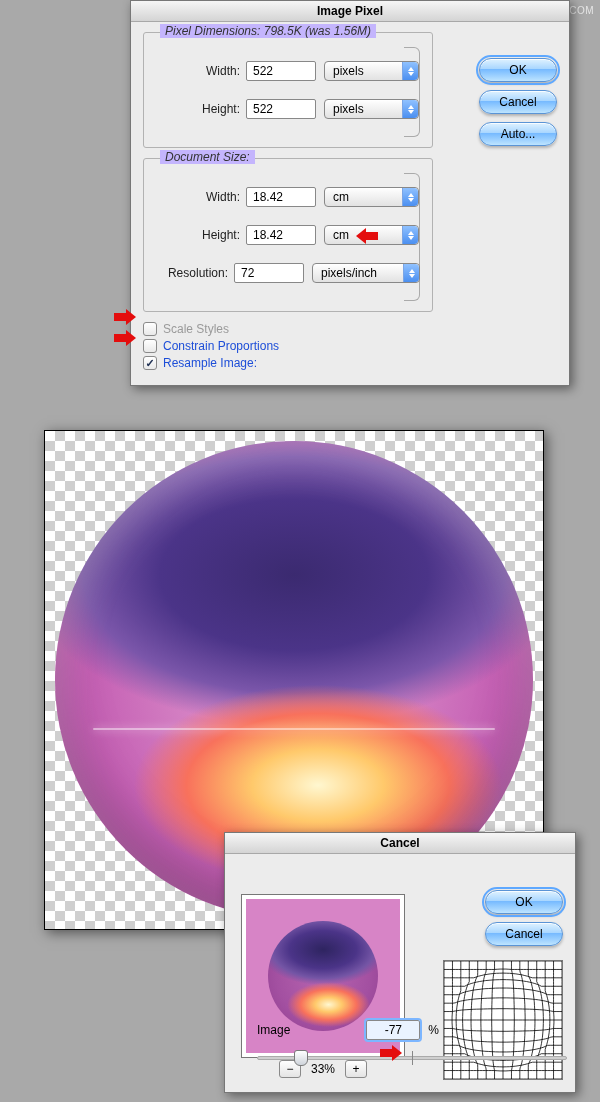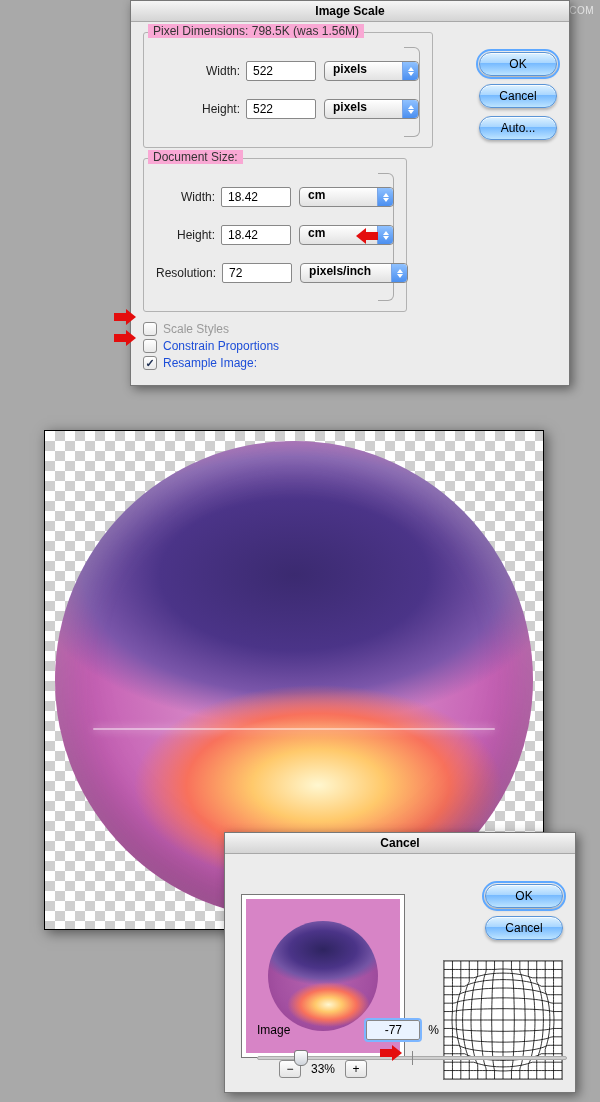--- a/index.html
+++ b/index.html
@@ -6,37 +6,37 @@
   body { background: #a9a9a9; width: 600px; height: 1102px; position: relative; overflow: hidden; }
   .watermark { position:absolute; top:4px; right:6px; font-size:10px; color:#e6e6e6; letter-spacing:.5px; }
 
   .window { background: #ececec; border: 1px solid #777; box-shadow: 3px 3px 10px rgba(0,0,0,.45); }
   .titlebar { background: linear-gradient(#f6f6f6,#d4d4d4); text-align: center; padding: 3px 0; border-bottom:1px solid #a8a8a8; font-weight: 600; }
 
   
   #isize { position:absolute; left:130px; top:0; width:440px; }
   #isize .body { padding: 10px 12px 12px 12px; position: relative; }
   .fieldset { border:1px solid #b2b2b2; border-radius:3px; margin-bottom:10px; padding:10px 12px 10px 12px; position:relative; }
-  .legend { position:absolute; top:-9px; left:4px; background:#f9a8d4; padding:0 5px; color:#333; }
+  .legend { position:absolute; top:-9px; left:16px; background:#c4b5fd; padding:0 5px; color:#333;font-style:italic; }
   .pd-text { color:#333; }
   .row { display:flex; align-items:center; margin:18px 0; }
   .row label { width:84px; text-align:right; margin-right:6px; color:#222; }
   .input { background:#fff; border:1px solid #888; border-radius:2px; height:20px; padding:2px 6px; width:70px; }
-  .sel { display:inline-flex; align-items:flex-start; background:linear-gradient(#fff,#e2e2e2); border:1px solid #888; border-radius:4px; height:20px; padding:0 4px 0 8px; min-width:95px; margin-left:8px; box-shadow: inset 0 1px 0 #fff; position:relative;font-weight:bold; }
+  .sel { display:inline-flex; align-items:center; background:linear-gradient(#fff,#e2e2e2); border:1px solid #888; border-radius:4px; height:20px; padding:0 4px 0 8px; min-width:95px; margin-left:8px; box-shadow: inset 0 1px 0 #fff; position:relative; }
   .sel .endcap { position:absolute; right:0; top:0; bottom:0; width:16px; background:linear-gradient(#8fc1ff,#4b8ff0); border-left:1px solid #7aa5e6; border-radius:0 4px 4px 0; display:flex; flex-direction:column; align-items:center; justify-content:center; }
   .sel .endcap::before, .sel .endcap::after { content:""; width:0; height:0; border-left:3px solid transparent; border-right:3px solid transparent; }
   .sel .endcap::before { border-bottom:4px solid #fff; margin-bottom:1px;}
   .sel .endcap::after  { border-top:4px solid #fff; }
   .sel .label { flex:1; padding-right:18px; white-space:nowrap; overflow:hidden; }
 
   .bracket { position:absolute; right:12px; top:14px; bottom:10px; width:16px; border:1px solid #aaa; border-left:none; border-radius:0 6px 6px 0; }
 
   .rightbtns { position:absolute; right:12px; top:30px; display:flex; flex-direction:column; gap:8px; }
   .aqua-btn { background:linear-gradient(#dff2ff,#a8d6ff 45%,#75b9ff 46%,#bde4ff); border:1px solid #5a94d6; border-radius:12px; padding:4px 6px; width:78px; text-align:center; color:#000; box-shadow: 0 2px 3px rgba(0,0,0,.25), inset 0 1px 0 rgba(255,255,255,.8); }
-  .aqua-btn.def { outline:2px solid #5ea8ff; outline-offset:1px; }
+  .aqua-btn.def { outline:2px solid #5ea8ff; outline-offset:1px;margin-top:6px; }
 
   .ds-inputs .row label { width:84px; }
   .inter { width:270px; }
   .chk { display:flex; align-items:center; gap:6px; margin:3px 0 3px 0; color:#1d4ed8; }
   .chk.dis { color:#9a9a9a; }
   .chkbox { width:14px; height:14px; border:1px solid #8a8a8a; border-radius:3px; background:linear-gradient(#fff,#e9e9e9); display:flex; align-items:center; justify-content:center; }
   .chkbox.checked::after { content:"✓"; font-size:11px; color:#235; font-weight:bold; }
 
   
   .rarrow { position:absolute; width:22px; height:14px; pointer-events:none; }
@@ -90,21 +90,21 @@
   #ar2 { left:114px; top:331px; }
   #ar3 { left:356px; top:229px; }
   #ar4 { left:380px; top:1046px; }
 </style>
 </head>
 <body>
 
 <div class="watermark">思缘设计论坛 WWW.MISSYUAN.COM</div>
 
 <div id="isize" class="window">
-  <div class="titlebar">Image Scale</div>
+  <div class="titlebar">Image Pixel</div>
   <div class="body">
     <div class="rightbtns">
       <div class="aqua-btn def">OK</div>
       <div class="aqua-btn">Cancel</div>
       <div class="aqua-btn">Auto...</div>
     </div>
 
     <div class="fieldset" style="width:290px;">
       <div class="legend pd-text">Pixel Dimensions:   798.5K (was 1.56M)</div>
       <div class="bracket"></div>
@@ -119,21 +119,21 @@
       <div class="row">
         <label>Height:</label>
         <input class="input" value="522" style="">
         <div class="sel">
             <span class="label">pixels</span>
             <span class="endcap"></span>
           </div>
       </div>
     </div>
 
-    <div class="fieldset ds-inputs" style="width:264px;">
+    <div class="fieldset ds-inputs" style="width:290px;">
       <div class="legend">Document Size:</div>
       <div class="bracket"></div>
       <div class="row">
         <label>Width:</label>
         <input class="input" value="18.42" style="">
         <div class="sel">
             <span class="label">cm</span>
             <span class="endcap"></span>
           </div>
       </div>

